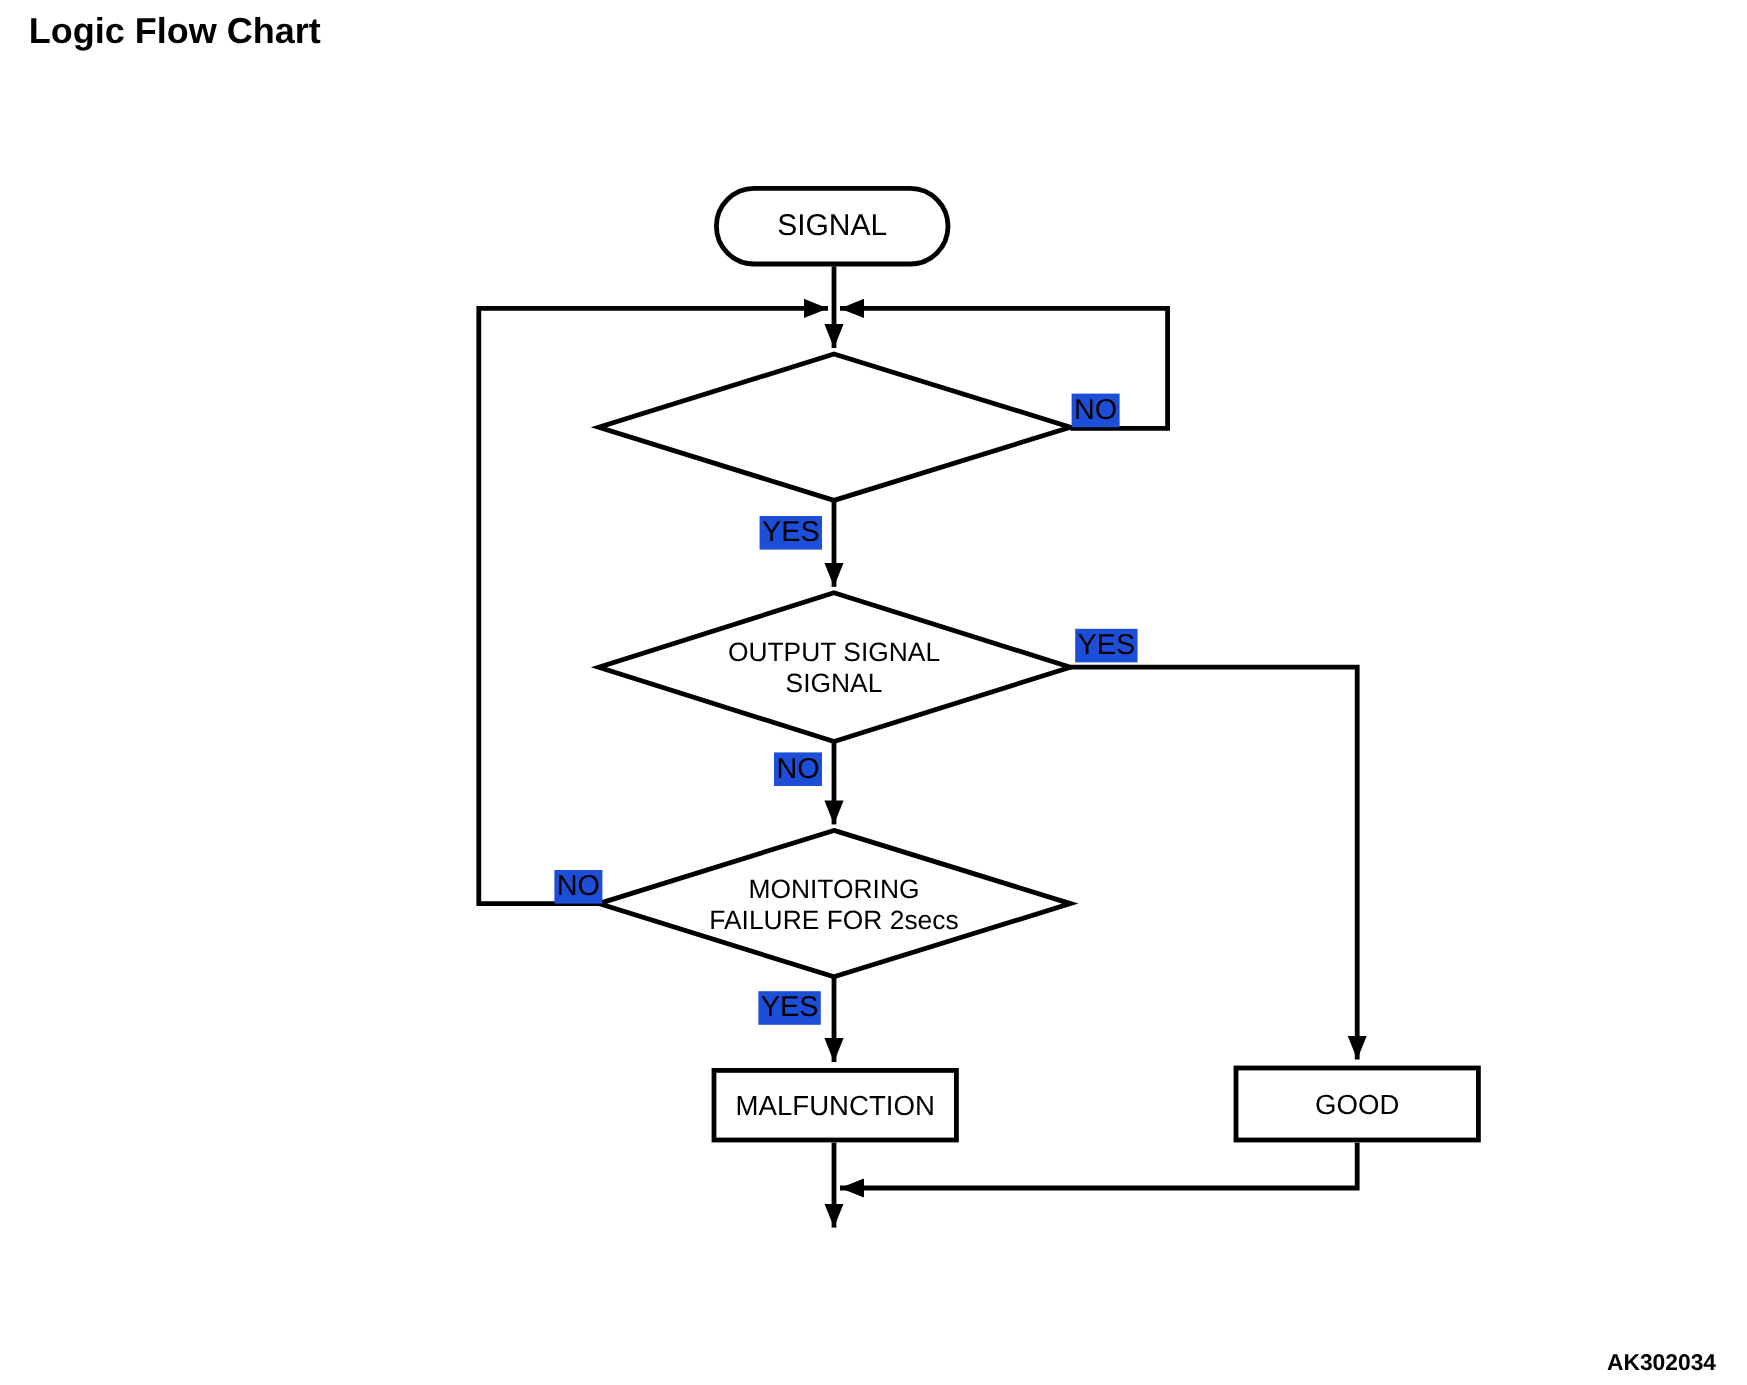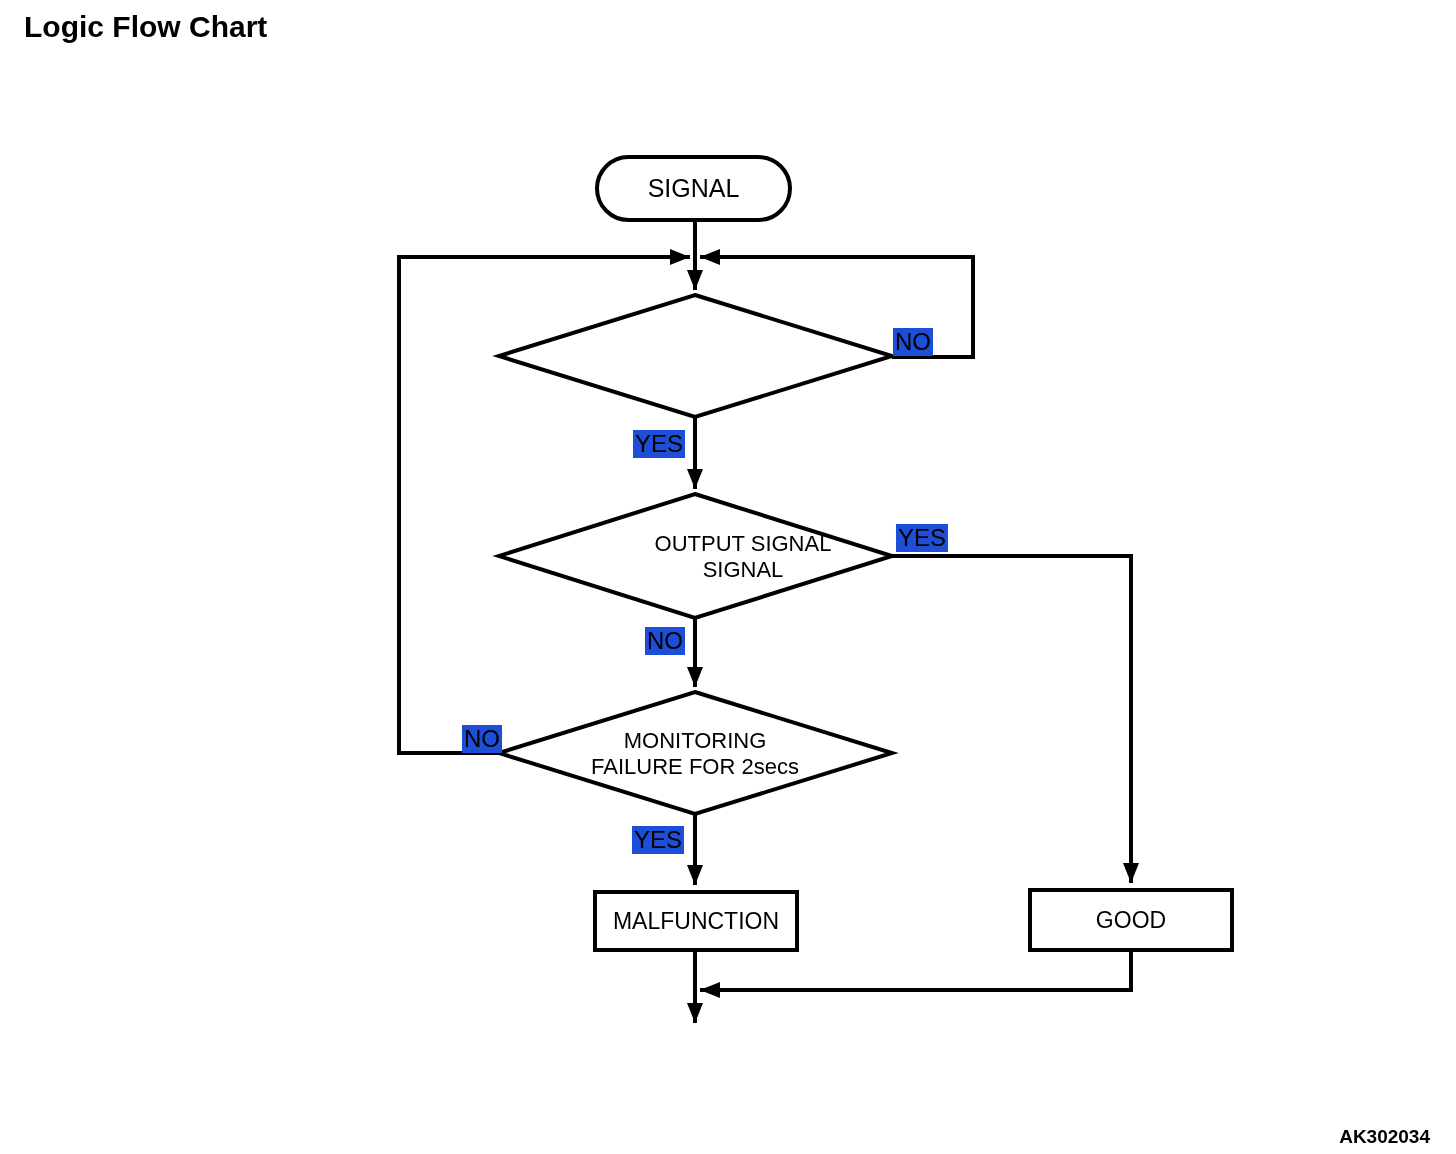--- a/index.html
+++ b/index.html
@@ -51,21 +51,21 @@
   .node-good        { left: 1028px; top: 888px; width: 206px; height: 64px; }
   .diamond-label {
     position: absolute;
     transform: translate(-50%, -50%);
     font-size: 22px;
     line-height: 26px;
     text-align: center;
     white-space: nowrap;
   }
   .dl-1 { left: 695px; top: 357px; }
-  .dl-2 { left: 695px; top: 557px; margin-left: 48px; }
+  .dl-2 { left: 695px; top: 557px; }
   .dl-3 { left: 695px; top: 754px; }
   .edge-label {
     position: absolute;
     transform: translate(-50%, -50%);
     font-size: 24px;
     white-space: nowrap;
     background: #1d4ed8;
     padding: 0 2px;
   }
   .el-mon-no  { left: 913px; top: 342px; }

